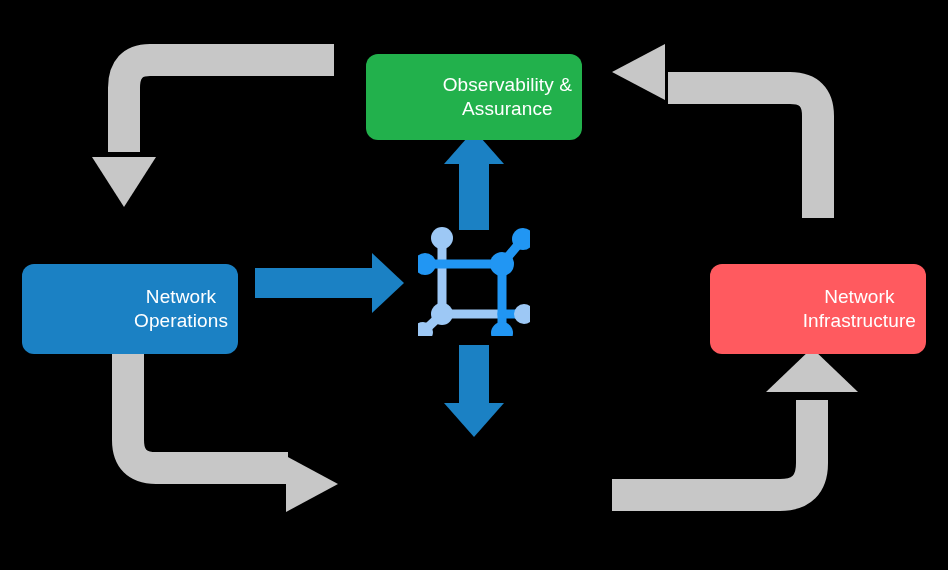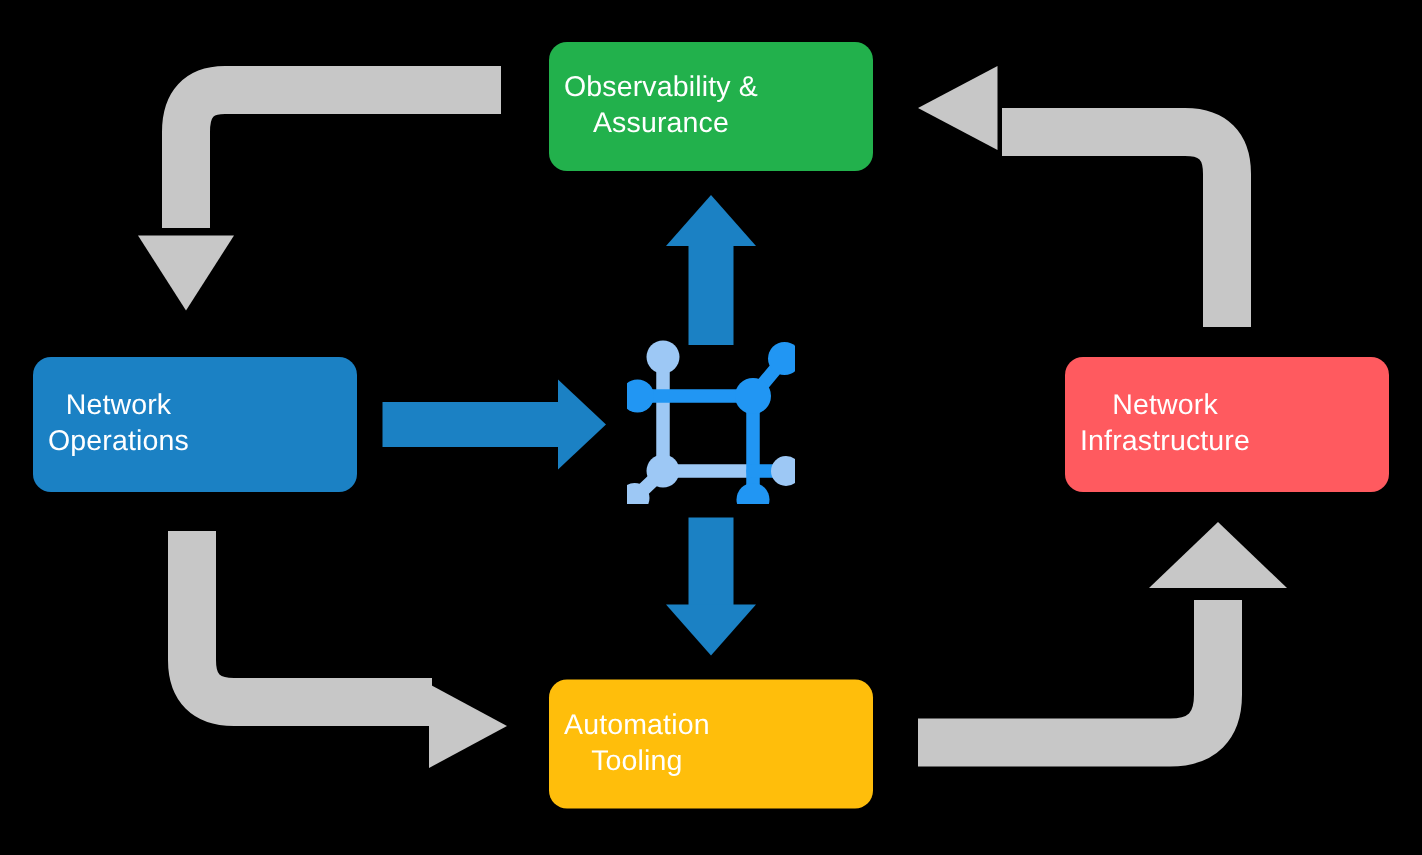--- a/index.html
+++ b/index.html
@@ -23,23 +23,24 @@
     left: 0;
     top: 0;
     width: 948px;
     height: 570px;
   }
   .node-box {
     position: absolute;
     border-radius: 12px;
     display: flex;
     align-items: center;
-    justify-content: flex-start;
+    justify-content: flex-end;
     text-align: center;
     box-sizing: border-box;
+    margin-top: 26px;
   }
   .node-label {
     color: #ffffff;
     font-size: 19px;
     line-height: 1.28;
     font-weight: 400;
     letter-spacing: 0.1px;
     white-space: pre-line;
     padding: 0 10px;
   }
@@ -149,18 +150,14 @@
   <div class="node-box" id="box-network-operations" style="background:#1B81C4;">
     <span class="node-label">Network
 Operations</span>
   </div>
 
   <div class="node-box" id="box-network-infrastructure" style="background:#FF5A5F;">
     <span class="node-label">Network
 Infrastructure</span>
   </div>
 
-  <div class="node-box" id="box-automation-tooling" style="background:#FFBE0B;">
-    <span class="node-label">Automation
-Tooling</span>
-  </div>
 
 </div>
 
 </body></html>

